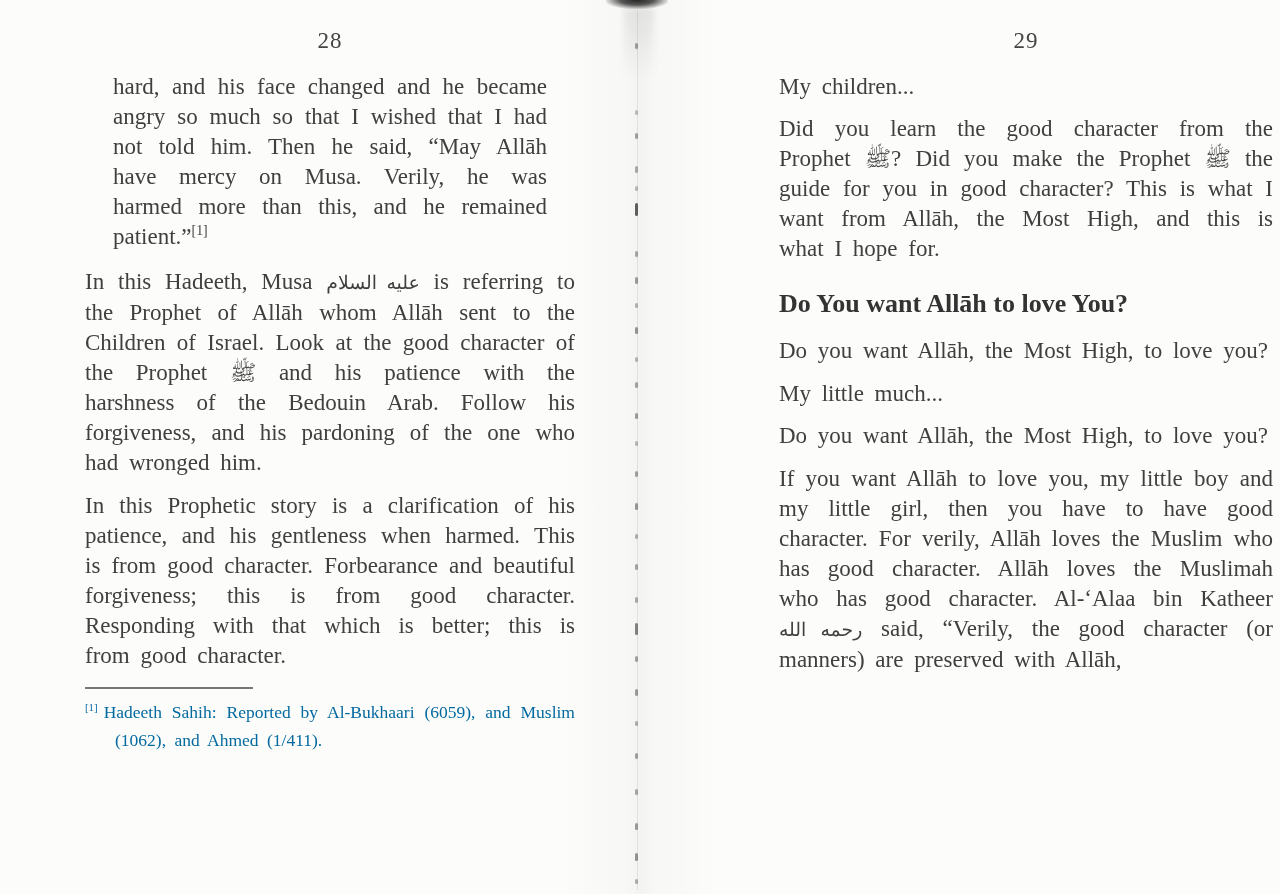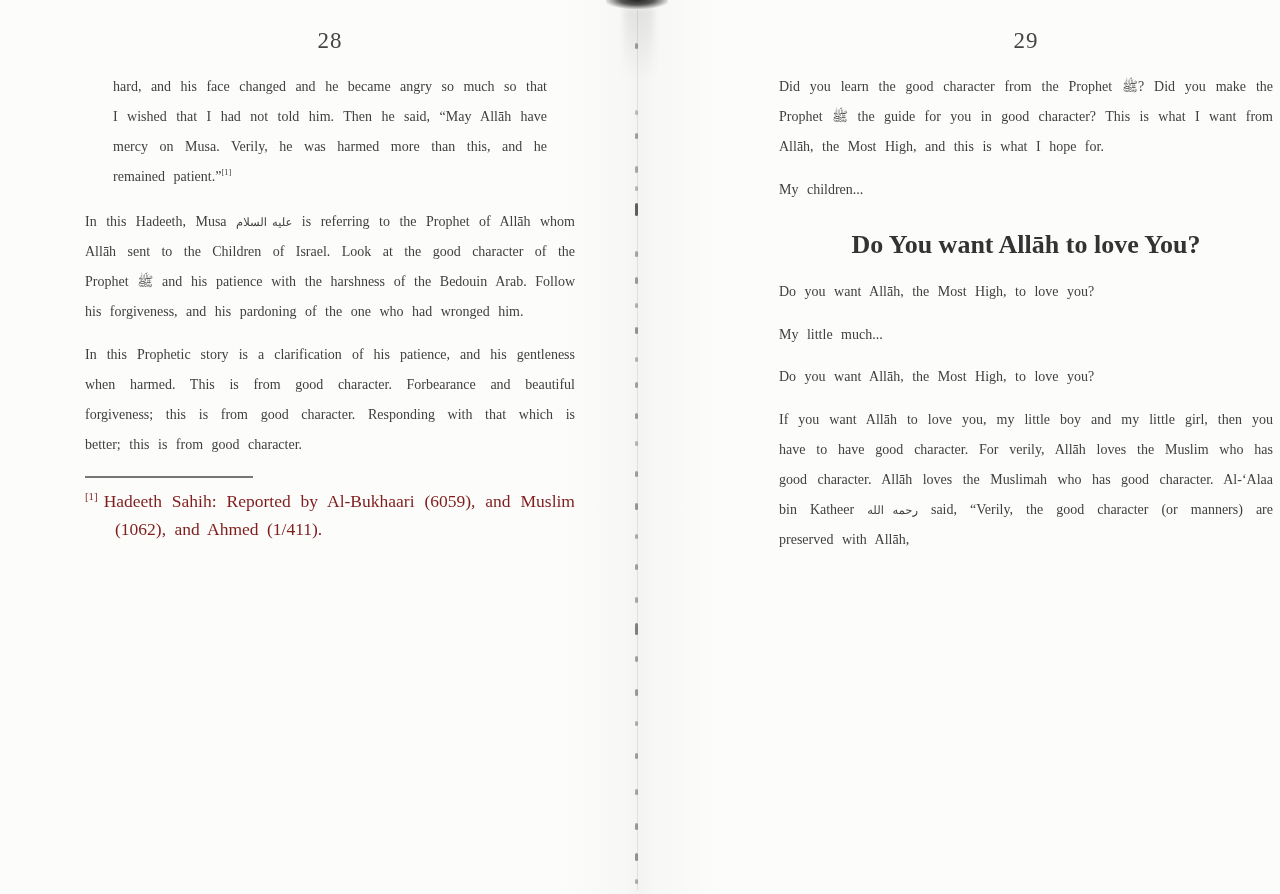--- a/index.html
+++ b/index.html
@@ -41,38 +41,38 @@
 
   .page-number {
     text-align: center;
     font-size: 23px;
     line-height: 26px;
     letter-spacing: 1px;
     margin-bottom: 18px;
     color: #454545;
   }
   .para {
-    font-size: 14px;
+    font-size: 23px;
     line-height: 30px;
     text-align: justify;
     word-spacing: 5px;
     margin-bottom: 13px;
     color: var(--ink);
   }
   .para:last-child { margin-bottom: 0; }
   .quote {
     margin-left: 28px;
     margin-right: 28px;
     margin-bottom: 15px;
   }
   .section-heading {
     font-size: 26px;
     line-height: 30px;
     font-weight: 700;
-    text-align: center;
+    text-align: left;
     color: var(--heading_ink);
     margin: 25px 0 17px 0;
   }
   .mini-gap { margin-bottom: 12px; }
 
   
   .s-i   { }
   .s-sup { vertical-align: super; font-size: 0.60em; line-height: 0; letter-spacing: 0; }
   .s-ar  { font-family: Liberation Sans, sans-serif; font-size: 0.82em; word-spacing: 1px; }
   .s-pbuh{ font-family: "DejaVu Sans", sans-serif; font-size: 0.95em; }
@@ -85,21 +85,21 @@
     margin-bottom: 9px;
     opacity: 0.75;
   }
   .footnote {
     font-size: 17.5px;
     line-height: 28px;
     text-align: justify;
     word-spacing: 4px;
     padding-left: 30px;
     text-indent: -30px;
-    color: #7f1d1d;
+    color: #0369a1;
   }
   .fn-marker {
     vertical-align: super;
     font-size: 0.62em;
     line-height: 0;
     margin-right: 6px;
   }
 
   
   .gutter {
@@ -155,23 +155,23 @@
 
     <div class="footnote-area">
       <div class="footnote-rule"></div>
       <p class="footnote"><span class="fn-marker">[1]</span><span><span class="s-i">Hadeeth Sahih</span><span>: Reported by Al-Bukhaari (6059), and Muslim (1062), and Ahmed (1/411).</span></span></p>
     </div>
   </div>
 
   <div class="page page-right">
     <div class="page-number">29</div>
 
+    <p class="para mini-gap"><span>My children...</span></p>
+
     <p class="para"><span>Did you learn the good character from the Prophet </span><span class="s-pbuh">ﷺ</span><span>? Did you make the Prophet </span><span class="s-pbuh">ﷺ</span><span> the guide for you in good character? This is what I want from Allāh, the Most High, and this is what I hope for.</span></p>
-
-    <p class="para mini-gap"><span>My children...</span></p>
 
     <h2 class="section-heading">Do You want Allāh to love You?</h2>
 
 
     <p class="para"><span>Do you want Allāh, the Most High, to love you?</span></p>
 
     <p class="para mini-gap"><span>My little much...</span></p>
 
     <p class="para"><span>Do you want Allāh, the Most High, to love you?</span></p>
 

